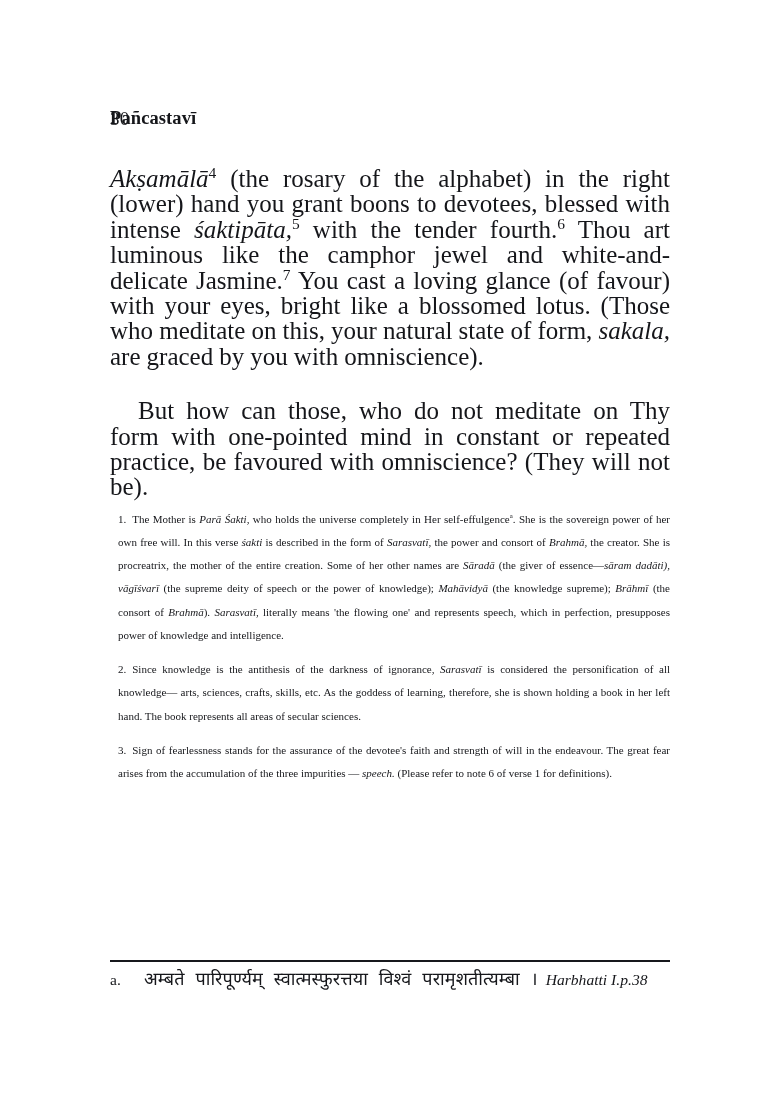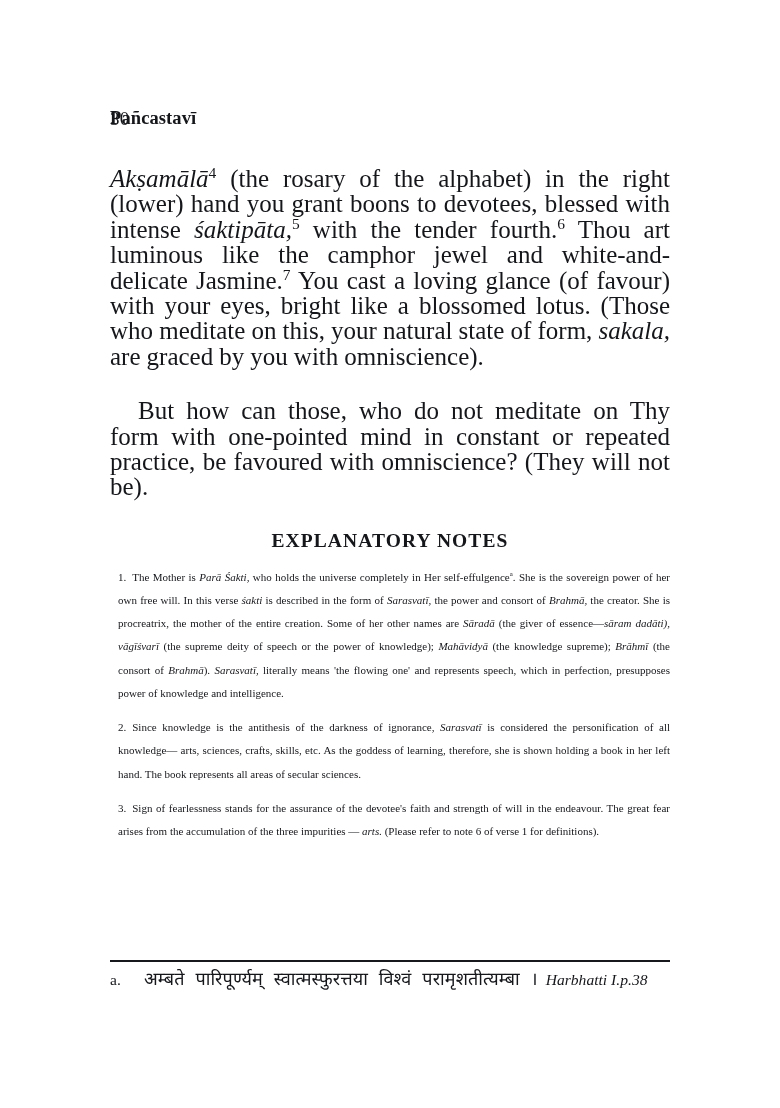--- a/index.html
+++ b/index.html
@@ -130,26 +130,25 @@
     <div class="runhead">
       <div class="folio">30</div>
       <div class="runtitle">Pañcastavī</div>
     </div>
 
     <div id="verse-block">
         <div class="verse-para"><span class="it">Akṣamālā</span><sup>4</sup><span>  (the rosary of the alphabet) in the right (lower) hand you grant boons to devotees, blessed with intense </span><span class="it">śaktipāta,</span><sup>5</sup><span> with the tender fourth.</span><sup>6</sup><span> Thou art luminous like the camphor jewel and white-and-delicate Jasmine.</span><sup>7</sup><span> You cast a loving glance (of favour) with your eyes, bright like a blossomed lotus. (Those who meditate on this, your natural state of form, </span><span class="it">sakala,</span><span> are graced by you with omniscience).</span></div>
         <div class="verse-para indented"><span>But how can those, who do not meditate on Thy form with one-pointed mind in constant or repeated practice, be favoured with omniscience? (They will not be).</span></div>
       </div>
 
-    <div class="section-heading">EXPLANATORY NOTES</div>
 
     <div id="notes-block">
         <div class="note"><span class="num">1.</span><span>The Mother is </span><span class="it">Parā Śakti,</span><span> who holds the universe completely in Her self-effulgence</span><sup>a</sup><span>. She is the sovereign power of her own free will. In this verse </span><span class="it">śakti</span><span> is described in the form of </span><span class="it">Sarasvatī,</span><span> the power and consort of </span><span class="it">Brahmā,</span><span> the creator. She is procreatrix, the mother of the entire creation. Some of her other names are </span><span class="it">Sāradā</span><span> (the giver of essence—</span><span class="it">sāram dadāti),</span><span> </span><span class="it">vāgīśvarī</span><span> (the supreme deity of speech or the power of knowledge); </span><span class="it">Mahāvidyā</span><span> (the knowledge supreme); </span><span class="it">Brāhmī</span><span>  (the consort of </span><span class="it">Brahmā</span><span>). </span><span class="it">Sarasvatī,</span><span> literally means 'the flowing one' and represents speech, which in perfection, presupposes power of knowledge and intelligence.</span></div>
         <div class="note"><span class="num">2.</span><span>Since knowledge is the antithesis of the darkness of ignorance, </span><span class="it">Sarasvatī</span><span> is considered the personification of all knowledge— arts, sciences, crafts, skills, etc. As the goddess of learning, therefore, she is shown holding a book in her left hand. The book represents all areas of secular sciences.</span></div>
-        <div class="note"><span class="num">3.</span><span>Sign of fearlessness stands for the assurance of the devotee's faith and strength of will in the endeavour. The great fear arises from the accumulation of the three impurities — </span><span class="it">arts.</span><span> (Please refer to note 6 of verse 1 for definitions).</span></div>
+        <div class="note"><span class="num">3.</span><span>Sign of fearlessness stands for the assurance of the devotee's faith and strength of will in the endeavour. The great fear arises from the accumulation of the three impurities — </span><span class="it">speech.</span><span> (Please refer to note 6 of verse 1 for definitions).</span></div>
       </div>
 
   </div>
 
   <div class="footnote-area">
     <hr class="footnote-rule">
     <div class="footnote-line">
       <span class="footnote-marker">a.</span>
       <span>
         <span class="footnote-deva">अम्बते पारिपूर्ण्यम् स्वात्मस्फुरत्तया विश्वं परामृशतीत्यम्बा ।</span><span class="footnote-src">Harbhatti I.p.38</span>

